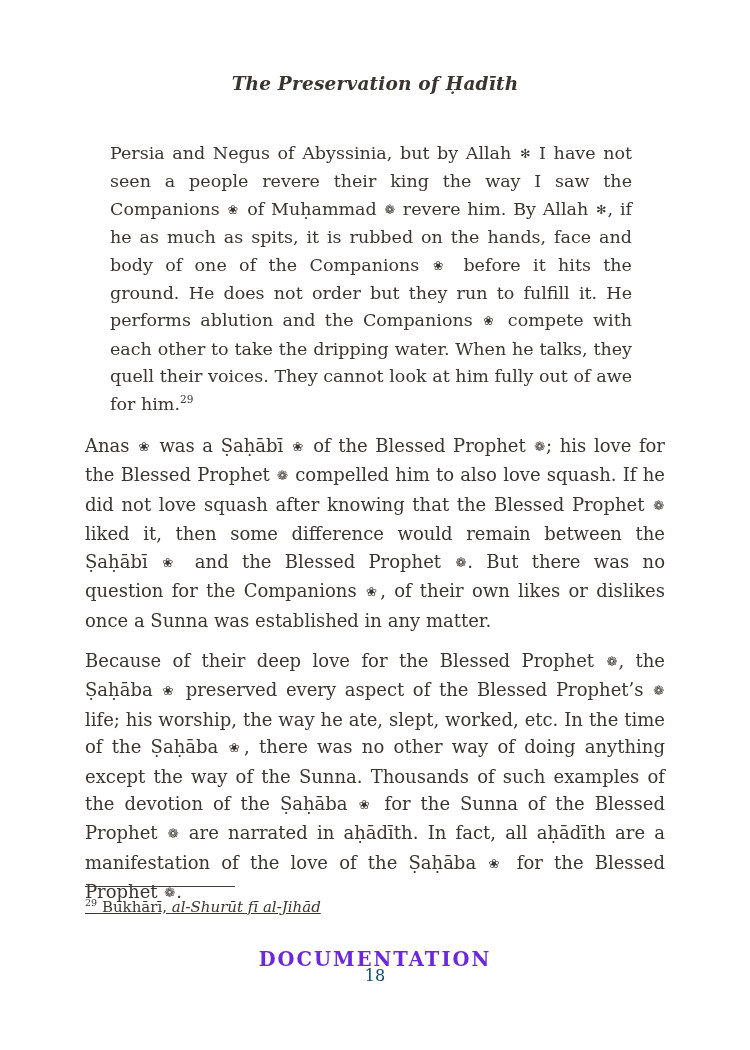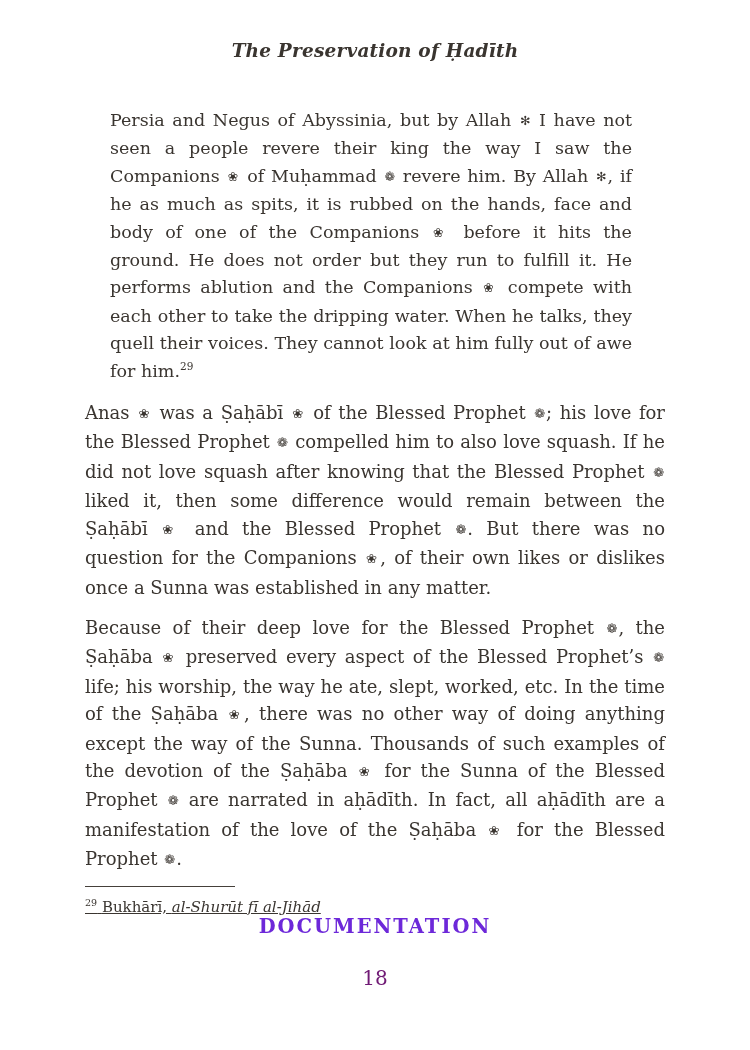--- a/index.html
+++ b/index.html
@@ -8,20 +8,21 @@
     background: #ffffff;
     color: #3a3530;
     font-family: "DejaVu Serif", "DejaVu Sans", serif;
     position: relative;
     overflow: hidden;
   }
   .page {
     position: absolute; inset: 0;
     padding: 40px 85px 0 85px;
     box-sizing: border-box;
+    margin-top: 33px;
   }
   .running-header {
     text-align: center;
     font-style: italic;
     font-weight: bold;
     font-size: 18.5px;
     letter-spacing: 0.2px;
     margin: 0 0 46px 0;
   }
   .blockquote {
@@ -72,22 +73,22 @@
     margin: 0 0 7px 0;
   }
   .footnote { white-space: nowrap; }
   .footnote sup { font-size: 9.5px; line-height: 0; vertical-align: super; }
   .footnote .title { font-style: italic; }
   .page-number {
     position: absolute;
     top: 966px;
     left: 0; width: 100%;
     text-align: center;
-    font-size: 20px;
-    color: #701a75;
+    font-size: 16px;
+    color: #0c4a6e;
   }
 </style>
 </head>
 <body>
 
 <div class="page">
 
   <div class="running-header">The Preservation of Ḥadīth</div>
 
   <div class="blockquote rich-holder">

